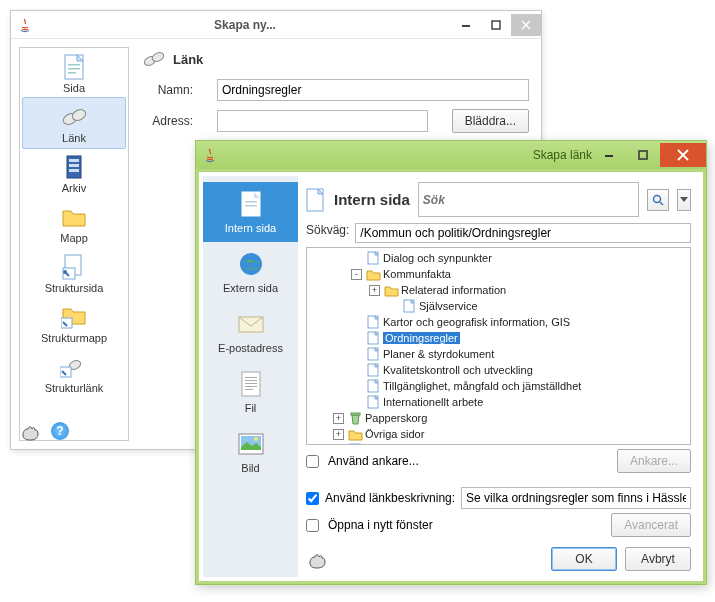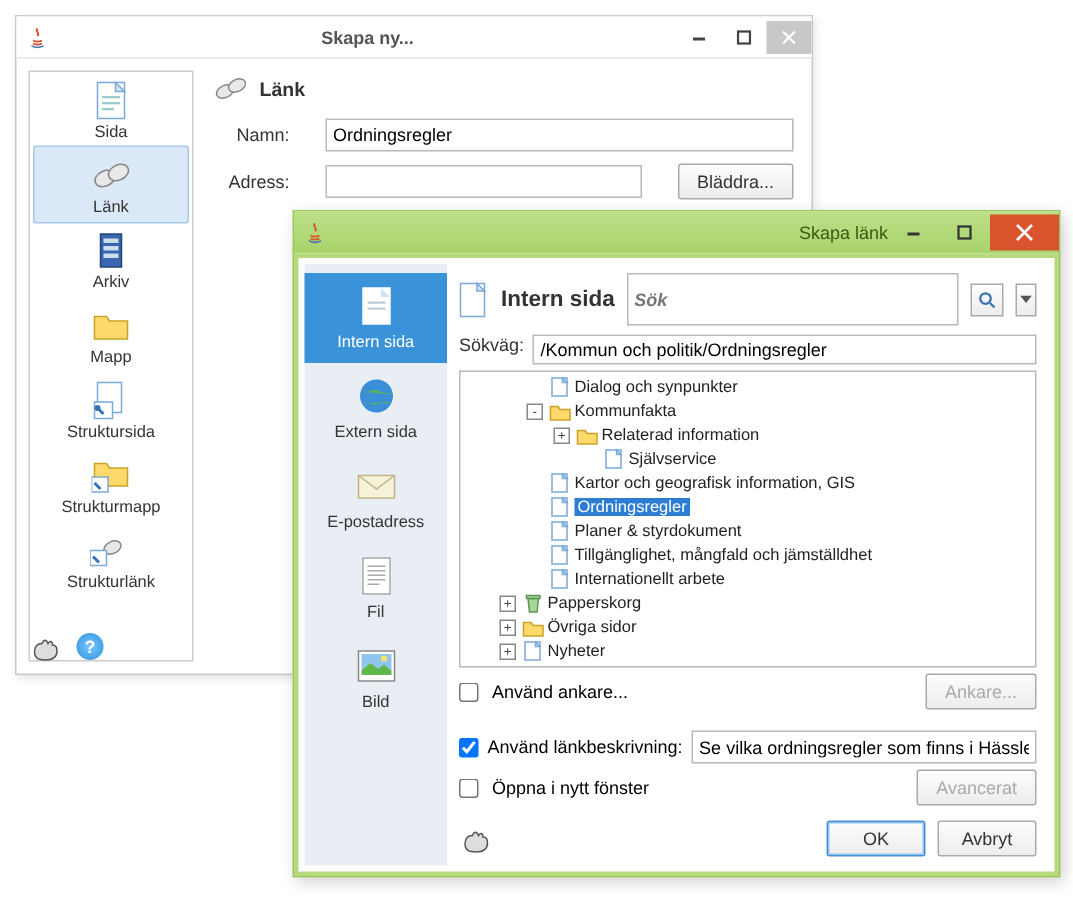--- a/index.html
+++ b/index.html
@@ -385,20 +385,31 @@
             </div>
             <div class="tnode">
               <span class="sp" style="width:44px"></span>
               <span class="sp" style="width:14px"></span>
               <span class="tic">
                 <svg width="14" height="14">
                   <rect x="2" y="1" width="10" height="12" fill="#fff" stroke="#7aa8d8"></rect>
                   <path d="M9 1l3 3H9z" fill="#d6e6f5" stroke="#7aa8d8"></path>
                 </svg>
               </span>
+              <span class="tlab">Kvalitetskontroll och utveckling</span>
+            </div>
+            <div class="tnode">
+              <span class="sp" style="width:44px"></span>
+              <span class="sp" style="width:14px"></span>
+              <span class="tic">
+                <svg width="14" height="14">
+                  <rect x="2" y="1" width="10" height="12" fill="#fff" stroke="#7aa8d8"></rect>
+                  <path d="M9 1l3 3H9z" fill="#d6e6f5" stroke="#7aa8d8"></path>
+                </svg>
+              </span>
               <span class="tlab">Tillgänglighet, mångfald och jämställdhet</span>
             </div>
             <div class="tnode">
               <span class="sp" style="width:44px"></span>
               <span class="sp" style="width:14px"></span>
               <span class="tic">
                 <svg width="14" height="14">
                   <rect x="2" y="1" width="10" height="12" fill="#fff" stroke="#7aa8d8"></rect>
                   <path d="M9 1l3 3H9z" fill="#d6e6f5" stroke="#7aa8d8"></path>
                 </svg>

